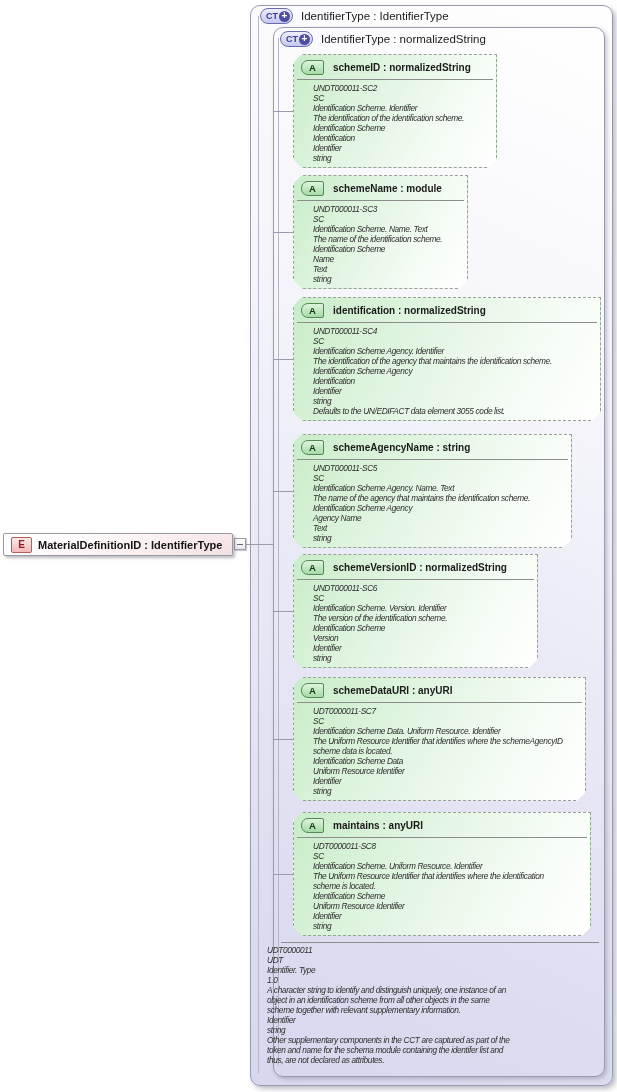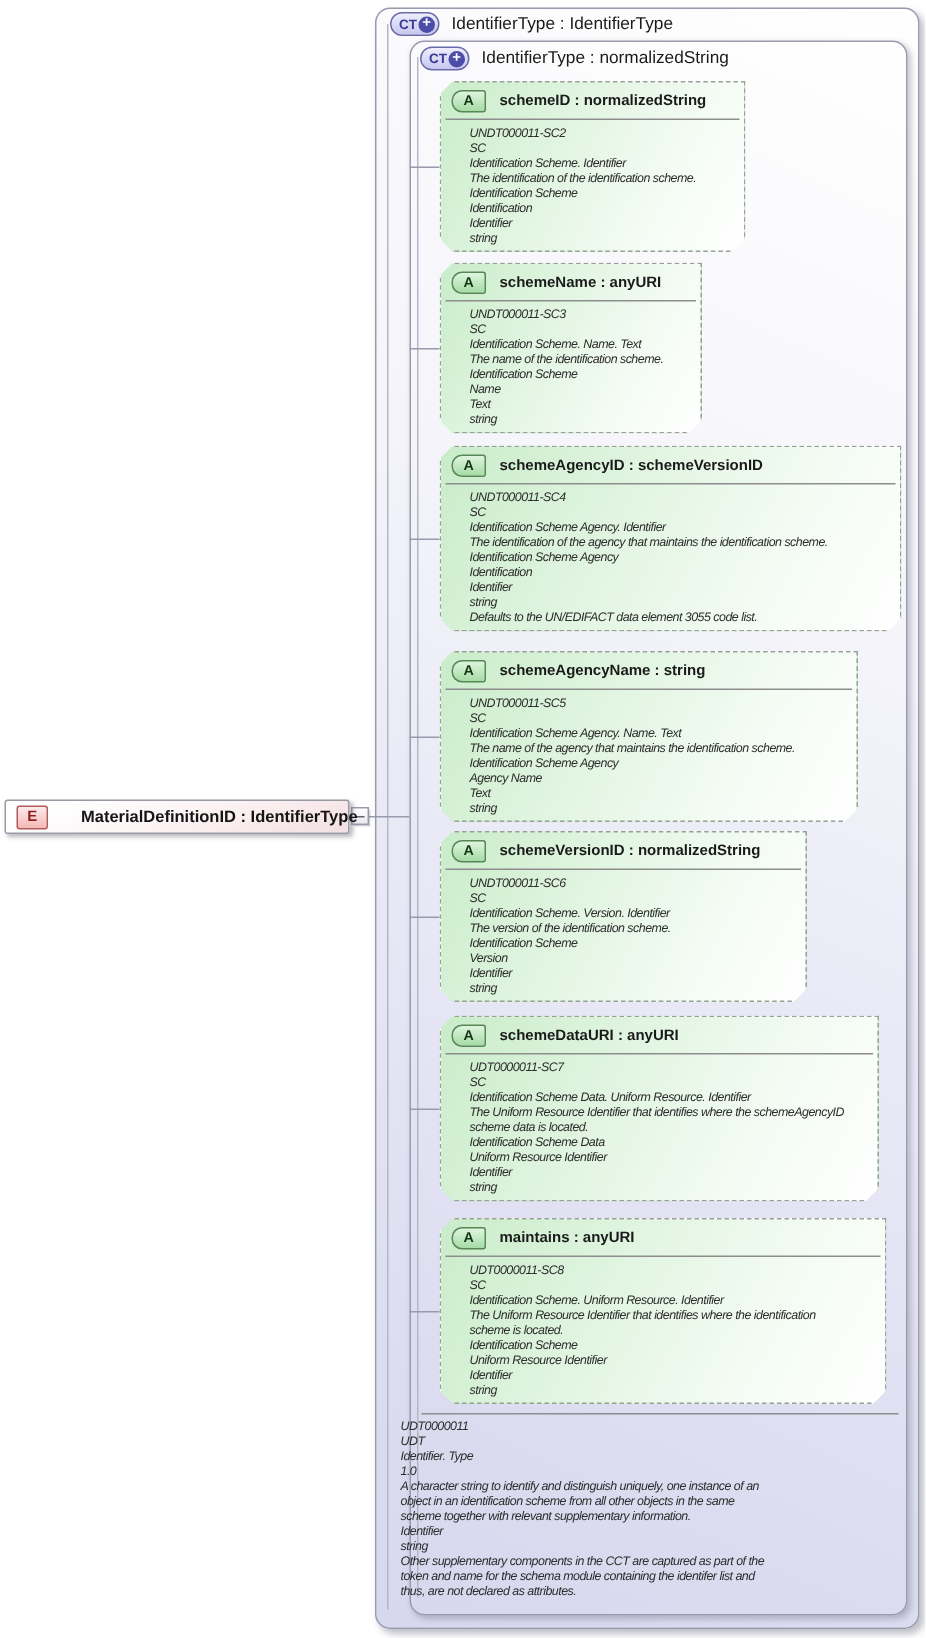--- a/index.html
+++ b/index.html
@@ -68,21 +68,21 @@
     box-shadow:2px 2px 3px rgba(120,120,130,.5);
     display:flex;align-items:center;padding-left:7px;box-sizing:border-box;
   }
   .e-icon{
     width:19px;height:14px;flex:0 0 auto;
     border:1px solid #b15b5b;border-radius:2px;
     background:linear-gradient(#fdeaea,#f4b8b8);
     font-size:10px;font-weight:bold;color:#8c1f1f;
     display:flex;align-items:center;justify-content:center;
   }
-  .element-label{margin-left:22px;font-size:11px;font-weight:bold;color:#141414;white-space:nowrap;}
+  .element-label{margin-left:6px;font-size:11px;font-weight:bold;color:#141414;white-space:nowrap;}
   
   .hline{position:absolute;height:1px;background:#9a9aae;}
   .toggle{
     position:absolute;left:234px;top:538px;width:12px;height:12px;box-sizing:border-box;
     border:1px solid #9a9aa8;background:linear-gradient(#ffffff,#e9e9f0);
     box-shadow:1px 1px 1px rgba(130,130,140,.4);
   }
   .toggle .dash{position:absolute;left:2px;right:2px;top:5px;height:1px;background:#66666e;}
 </style>
 </head>
@@ -132,37 +132,37 @@
 The identification of the identification scheme.
 Identification Scheme
 Identification
 Identifier
 string</div>
   </div>
 
   <div class="attr-box" style="top:175px;width:173px;">
     <div class="attr-header">
       <span class="a-icon">A</span>
-      <span class="attr-title">schemeName : anyURI</span>
+      <span class="attr-title">schemeName : module</span>
     </div>
     <div class="attr-sep"></div>
     <div class="ann">UNDT000011-SC3
 SC
 Identification Scheme. Name. Text
 The name of the identification scheme.
 Identification Scheme
 Name
 Text
 string</div>
   </div>
 
   <div class="attr-box" style="top:297px;width:306px;">
     <div class="attr-header">
       <span class="a-icon">A</span>
-      <span class="attr-title">schemeAgencyID : schemeVersionID</span>
+      <span class="attr-title">identification : normalizedString</span>
     </div>
     <div class="attr-sep"></div>
     <div class="ann">UNDT000011-SC4
 SC
 Identification Scheme Agency. Identifier
 The identification of the agency that maintains the identification scheme.
 Identification Scheme Agency
 Identification
 Identifier
 string

